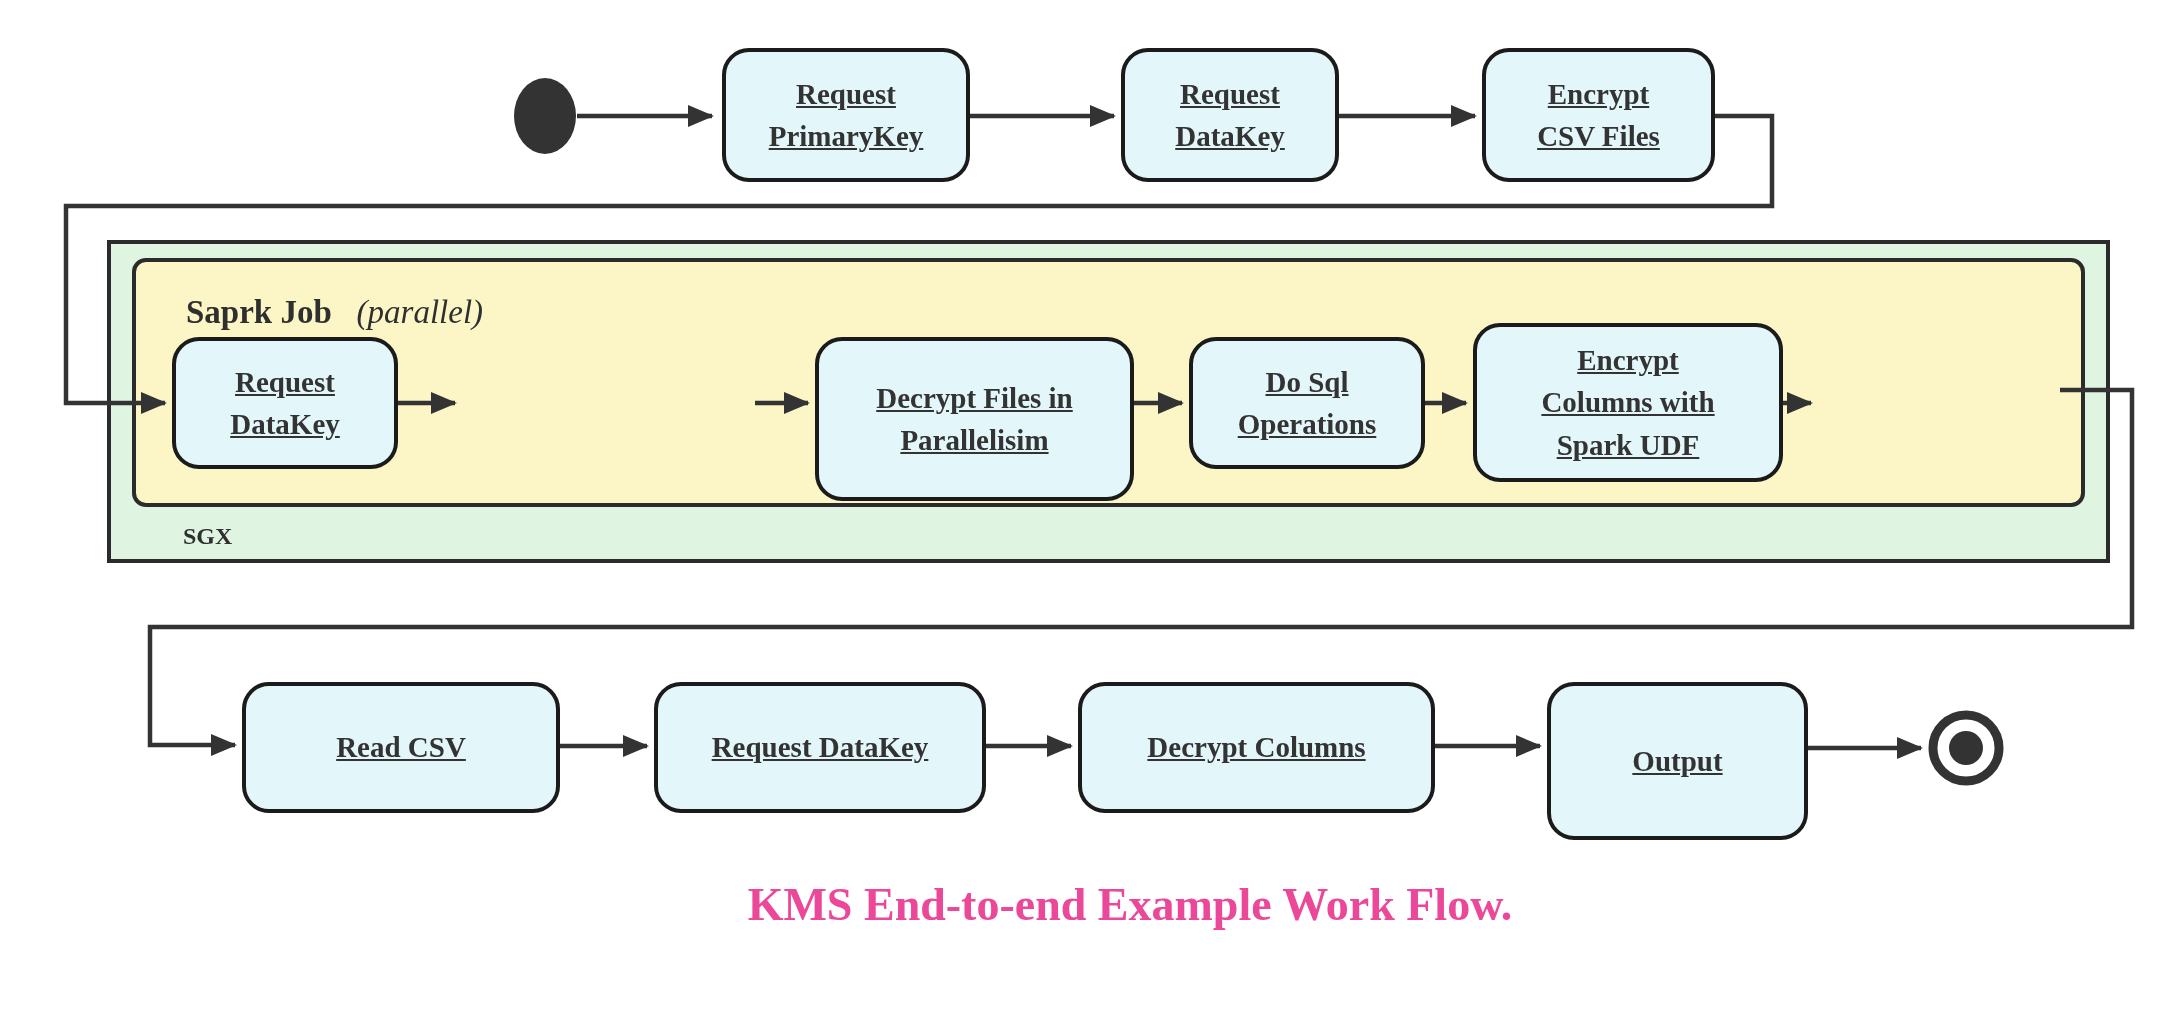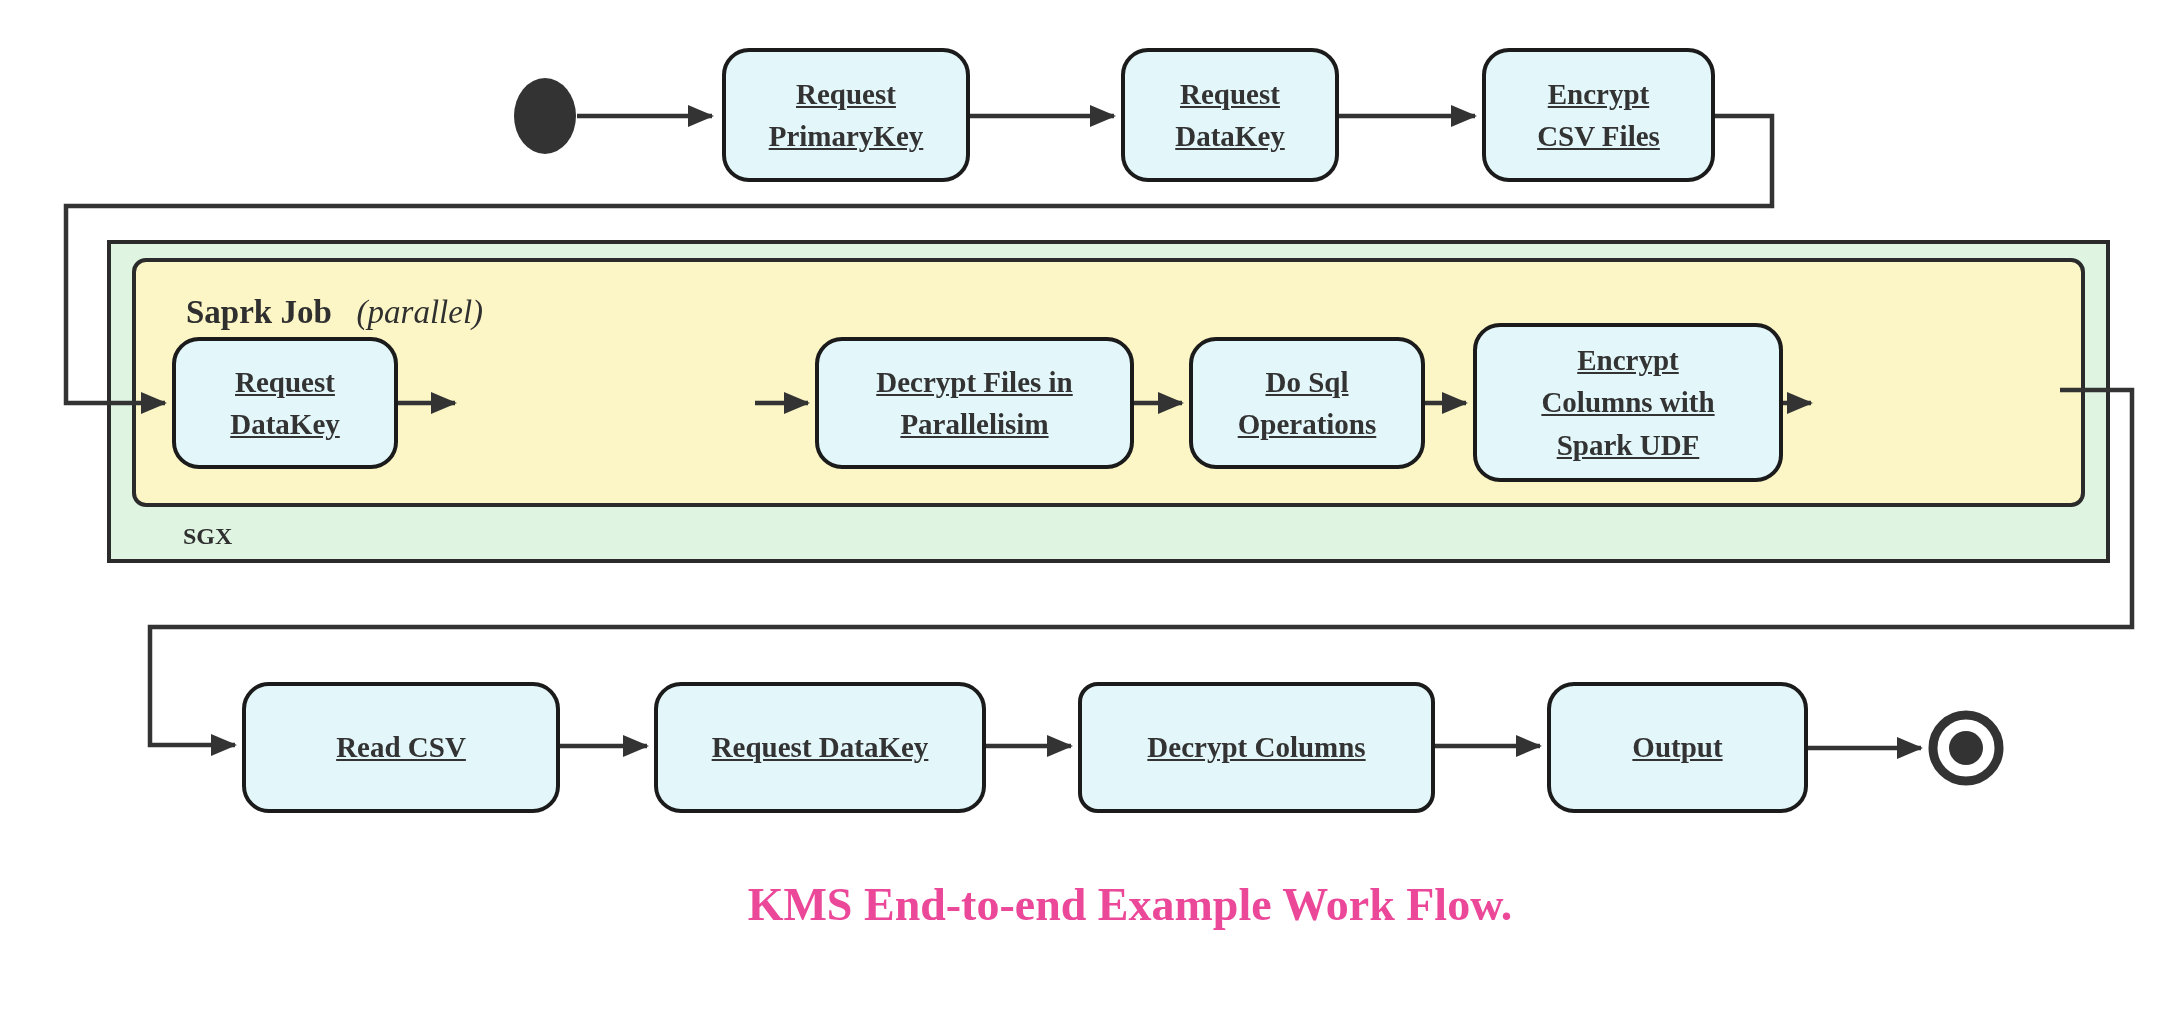--- a/index.html
+++ b/index.html
@@ -78,28 +78,28 @@
 
   <div class="node" style="left:722px;top:48px;width:248px;height:134px;">Request
 PrimaryKey</div>
   <div class="node" style="left:1121px;top:48px;width:218px;height:134px;">Request
 DataKey</div>
   <div class="node" style="left:1482px;top:48px;width:233px;height:134px;">Encrypt
 CSV Files</div>
 
   <div class="node" style="left:172px;top:337px;width:226px;height:132px;">Request
 DataKey</div>
-  <div class="node" style="left:815px;top:337px;width:319px;height:132px;">Decrypt Files in
+  <div class="node" style="left:815px;top:337px;width:319px;height:164px;">Decrypt Files in
 Parallelisim</div>
   <div class="node" style="left:1189px;top:337px;width:236px;height:132px;">Do Sql
 Operations</div>
   <div class="node" style="left:1473px;top:323px;width:310px;height:159px;">Encrypt
 Columns with
 Spark UDF</div>
 
   <div class="node" style="left:242px;top:682px;width:318px;height:131px;">Read CSV</div>
   <div class="node" style="left:654px;top:682px;width:332px;height:131px;">Request DataKey</div>
-  <div class="node" style="left:1078px;top:682px;width:357px;height:131px;border-radius:20px;">Decrypt Columns</div>
-  <div class="node" style="left:1547px;top:682px;width:261px;height:131px;">Output</div>
+  <div class="node" style="left:1078px;top:682px;width:357px;height:131px;">Decrypt Columns</div>
+  <div class="node" style="left:1547px;top:682px;width:261px;height:158px;">Output</div>
 
   <div id="diagram-title">KMS End-to-end Example Work Flow.</div>
 
 </div>
 
 </body></html>

